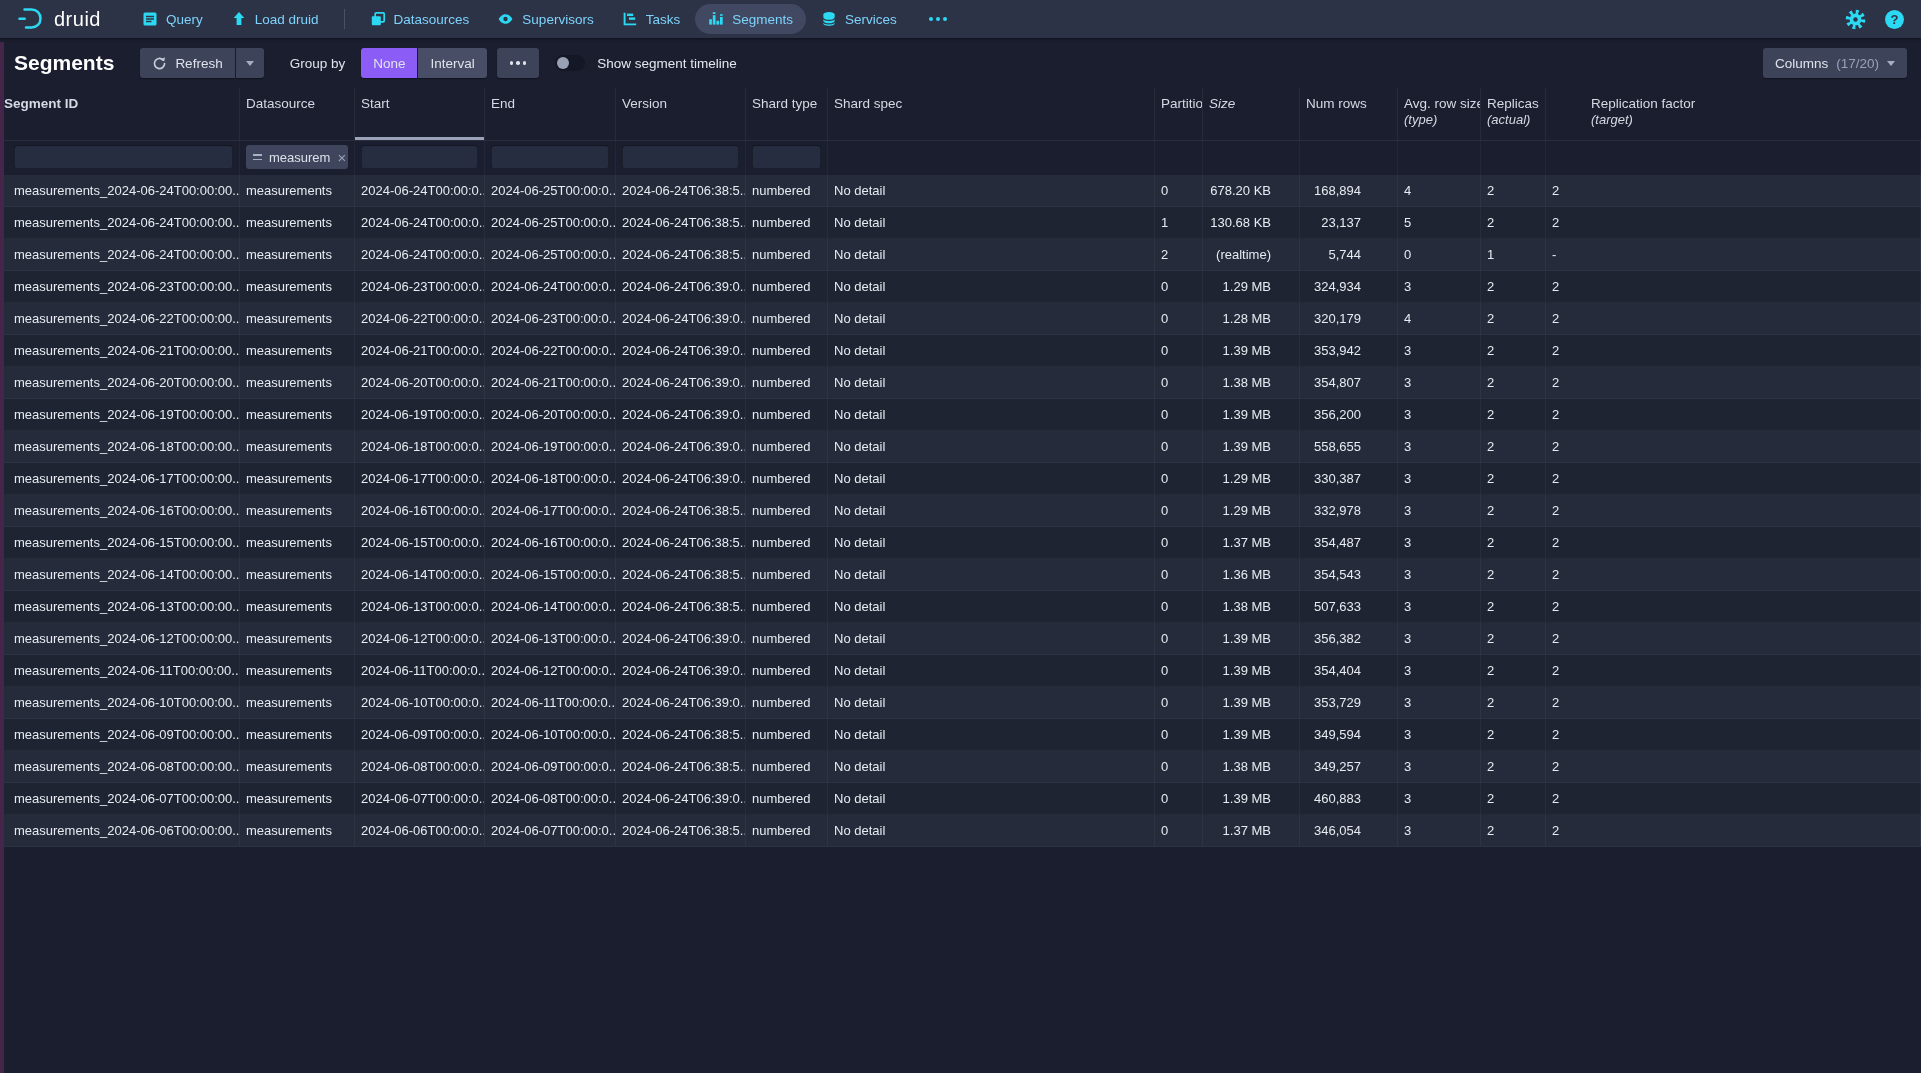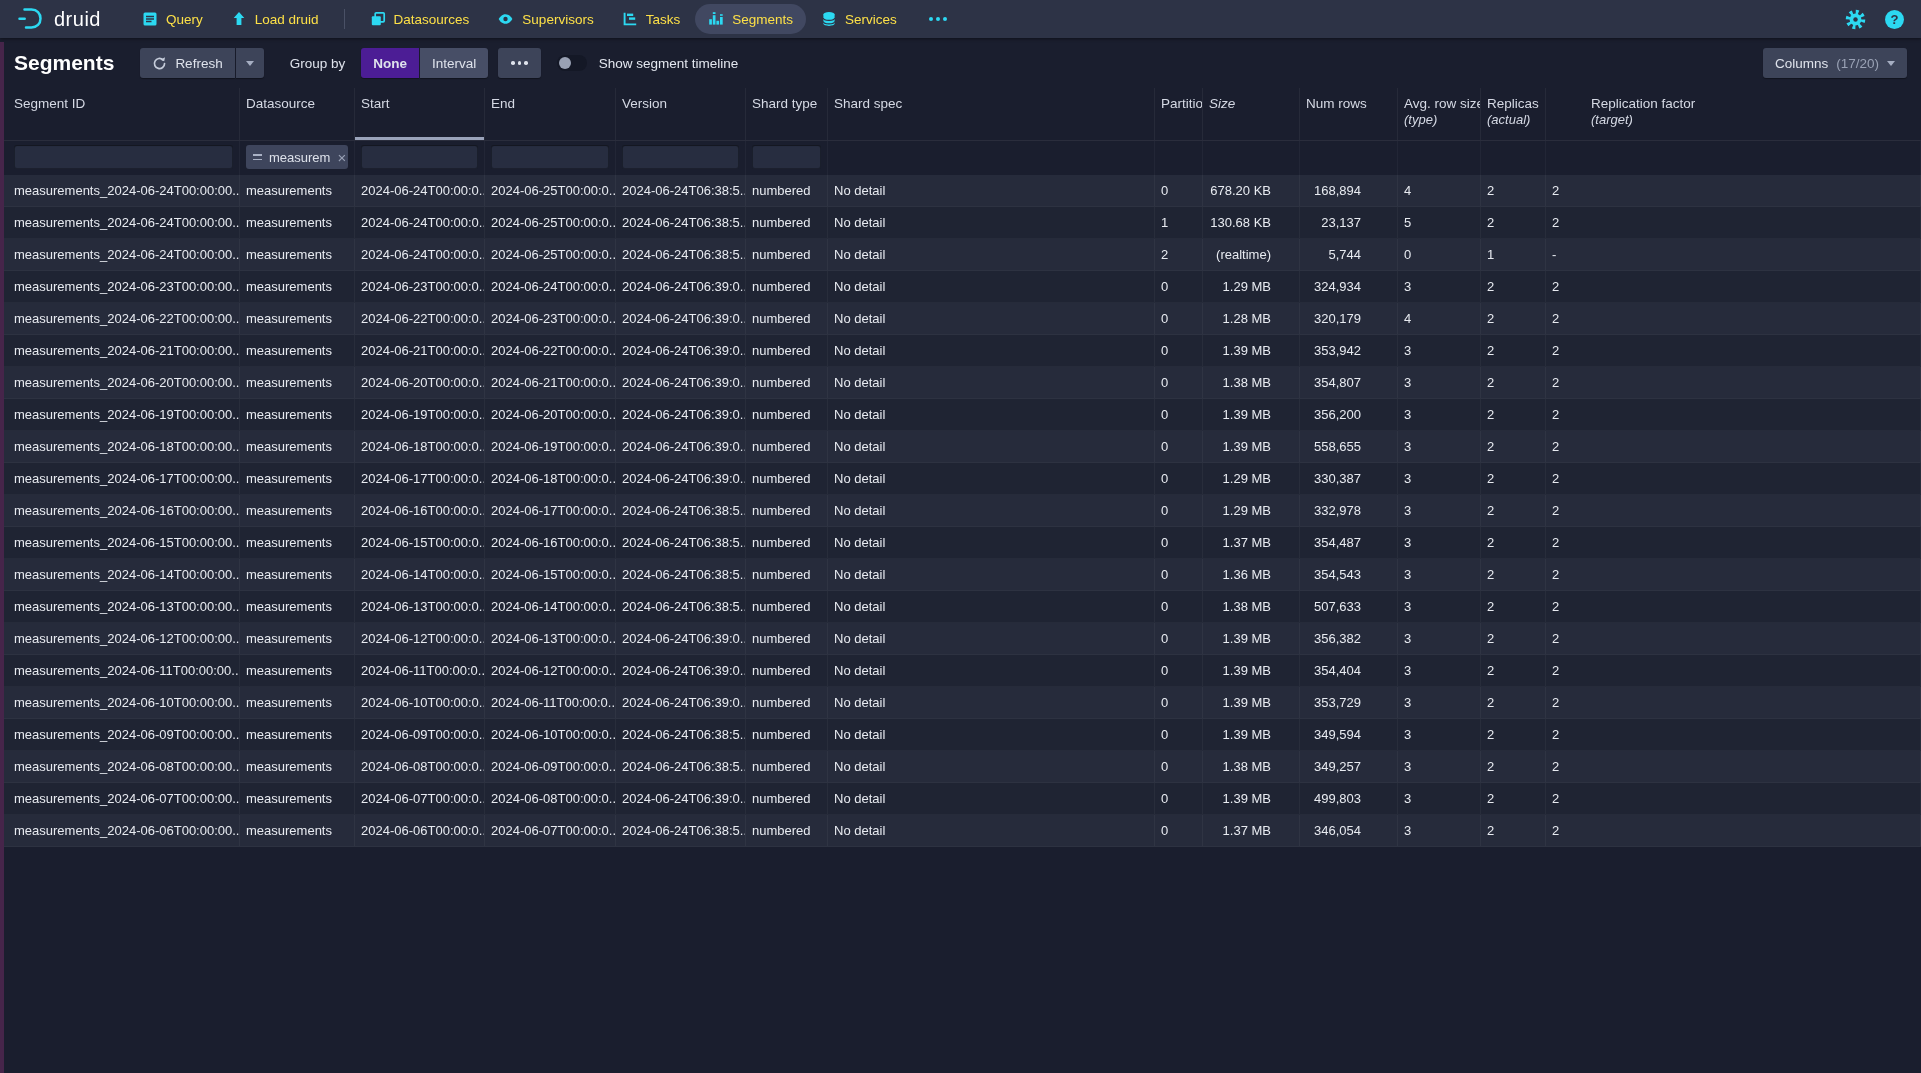--- a/index.html
+++ b/index.html
@@ -13,21 +13,21 @@
   
   .navbar {
     height:38px; background:#2d3346; display:flex; align-items:center;
     padding:0 16px; box-shadow:0 1px 3px rgba(0,0,0,.45); position:relative; z-index:5;
   }
   .logo { display:flex; align-items:center; gap:8px; cursor:pointer; }
   .logo-text { font-size:20px; color:#ffffff; letter-spacing:.5px; }
   .nav-items { display:flex; align-items:center; margin-left:28px; gap:2px; }
   .nav-item {
     display:flex; align-items:center; gap:8px; padding:7px 13px; border-radius:17px;
-    font-size:13.5px; color:#fde047; cursor:pointer; white-space:nowrap;
+    font-size:13.5px; color:#7dd3fc; cursor:pointer; white-space:nowrap;
   }
   .nav-item.active { background:#414861; }
   .nav-sep { width:1px; height:20px; background:#4a5166; margin:0 10px; }
   .nav-right { margin-left:auto; display:flex; align-items:center; gap:18px; }
   .nav-right > span { display:flex; cursor:pointer; }
   .dots { display:flex; gap:3px; align-items:center; padding:0 4px; }
   .dots i { width:4px; height:4px; border-radius:50%; background:#2cd9f2; }
   .dots.gray i { background:#dfe3ec; width:3.5px; height:3.5px; }
 
   
@@ -38,38 +38,38 @@
     display:inline-flex; align-items:center; gap:8px; padding:0 12px;
     font-size:13.5px; color:#dfe3ec; cursor:pointer;
     box-shadow:0 1px 1px rgba(0,0,0,.35); font-family:inherit;
   }
   .split { display:flex; }
   .split .btn.main { border-top-right-radius:0; border-bottom-right-radius:0; }
   .split .btn.caret-btn { border-top-left-radius:0; border-bottom-left-radius:0; margin-left:1px; padding:0 10px; }
   .caret { width:0; height:0; border-left:4.5px solid transparent; border-right:4.5px solid transparent; border-top:5.5px solid #a6aec2; display:inline-block; }
   .group-label { font-size:13.5px; color:#dfe3ec; margin:0 16px 0 26px; }
   .seg { display:flex; }
-  .seg .btn.first { border-top-right-radius:0; border-bottom-right-radius:0; background:#4c1d95;font-weight:bold; }
+  .seg .btn.first { border-top-right-radius:0; border-bottom-right-radius:0; background:#8b5cf6; }
   .seg .btn.second { border-top-left-radius:0; border-bottom-left-radius:0; margin-left:1px; background:#474e66; }
   .more-btn { margin-left:10px; padding:0 9px; }
   .toggle { width:30px; height:16px; border-radius:9px; background:#141826; margin:0 12px 0 16px; position:relative; cursor:pointer; flex:none; }
   .toggle i { position:absolute; left:2px; top:2px; width:12px; height:12px; border-radius:50%; background:#99a1b4; }
   .toggle-label { font-size:13.5px; color:#e3e7ef; }
   .columns-btn { margin-left:auto; }
   .columns-count { color:#9aa2b5; }
 
   
   .grid { position:absolute; left:0; right:0; top:88px; }
   .header-row, .filter-row, .trow { display:flex; width:1921px; }
   .hcell {
     flex:none; padding:8px 6px 0 6px; font-size:13.5px; color:#d5d9e4;
     border-right:1px solid rgba(255,255,255,.055); cursor:pointer; overflow:hidden;
     white-space:nowrap; text-overflow:ellipsis; height:52px;
   }
-  .hcell:first-child { padding-left:14px; }
+  .hcell:first-child { padding-left:4px;font-weight:bold; }
   .hcell.sorted { box-shadow:inset 0 -3px 0 #9aa3ba; }
   .hsub { font-style:italic; font-size:13px; margin-top:1px; }
   .header-row { border-bottom:1px solid rgba(255,255,255,.07); }
   .filter-row { height:34px; }
   .fcell { flex:none; padding:4px 6px 0 6px; border-right:1px solid rgba(255,255,255,.04); }
   .fcell:first-child { padding-left:14px; }
   .finput {
     height:24px; width:100%; border-radius:3px; background:#272d40;
     box-shadow:inset 0 0 0 1px rgba(0,0,0,.28), inset 0 1px 1px rgba(0,0,0,.3);
     cursor:text;
@@ -628,21 +628,21 @@
         <div class="trow">
           <div class="tcell" style="width: 240px;">measurements_2024-06-07T00:00:00....</div>
           <div class="tcell" style="width: 115px;">measurements</div>
           <div class="tcell" style="width: 130px;">2024-06-07T00:00:0...</div>
           <div class="tcell" style="width: 131px;">2024-06-08T00:00:0...</div>
           <div class="tcell" style="width: 130px;">2024-06-24T06:39:0...</div>
           <div class="tcell" style="width: 82px;">numbered</div>
           <div class="tcell" style="width: 327px;">No detail</div>
           <div class="tcell" style="width: 48px;">0</div>
           <div class="tcell r" style="width: 97px; padding-right: 28px;">1.39 MB</div>
-          <div class="tcell r" style="width: 98px; padding-right: 36px;">499,803</div>
+          <div class="tcell r" style="width: 98px; padding-right: 36px;">460,883</div>
           <div class="tcell" style="width: 83px;">3</div>
           <div class="tcell" style="width: 65px;">2</div>
           <div class="tcell" style="width: 375px;">2</div>
         </div>
         <div class="trow">
           <div class="tcell" style="width: 240px;">measurements_2024-06-06T00:00:00....</div>
           <div class="tcell" style="width: 115px;">measurements</div>
           <div class="tcell" style="width: 130px;">2024-06-06T00:00:0...</div>
           <div class="tcell" style="width: 131px;">2024-06-07T00:00:0...</div>
           <div class="tcell" style="width: 130px;">2024-06-24T06:38:5...</div>

